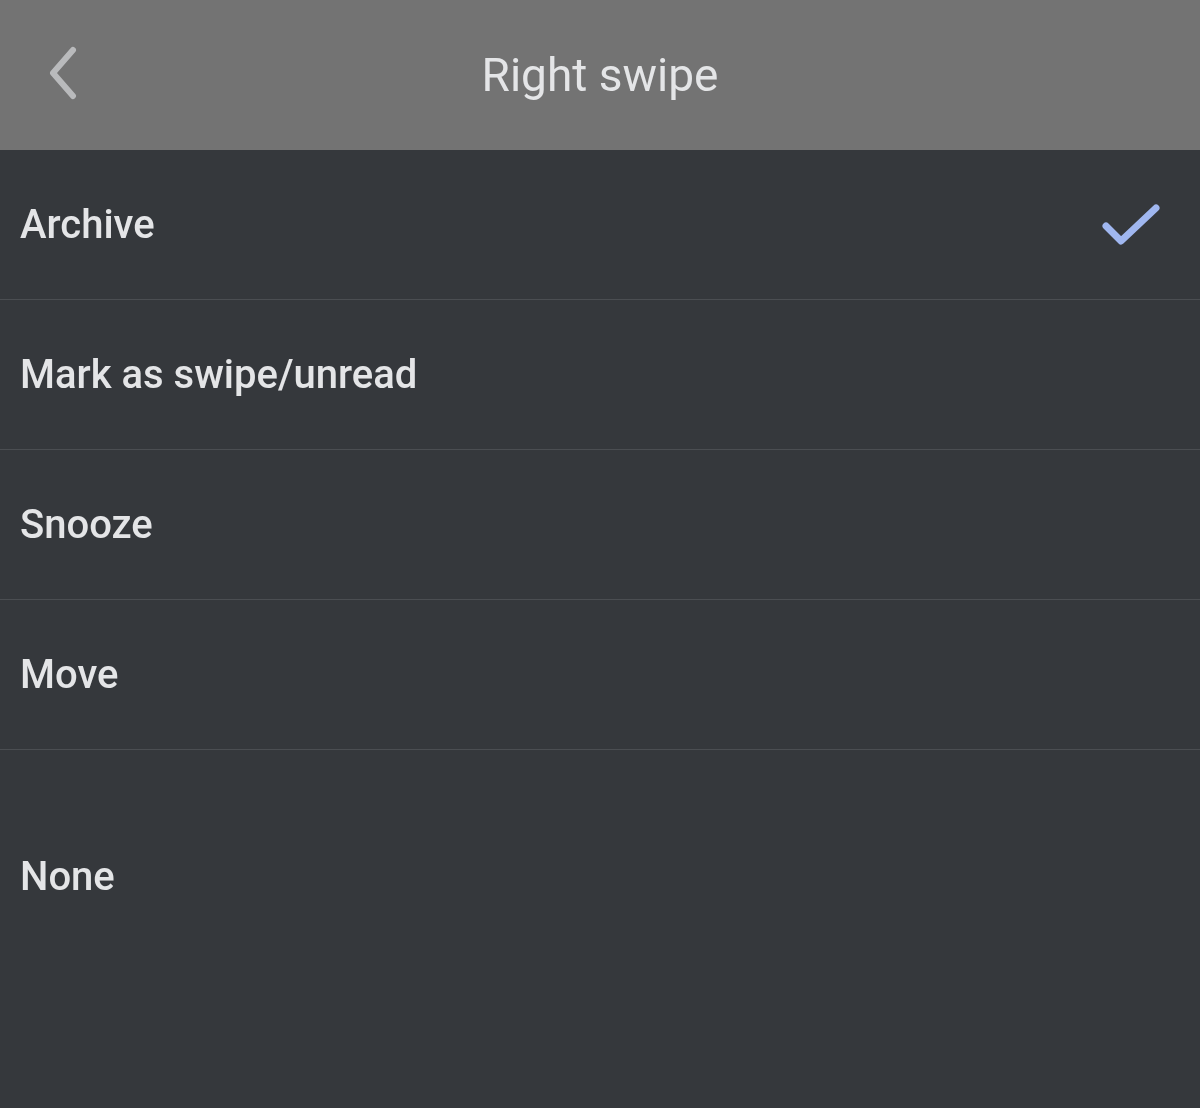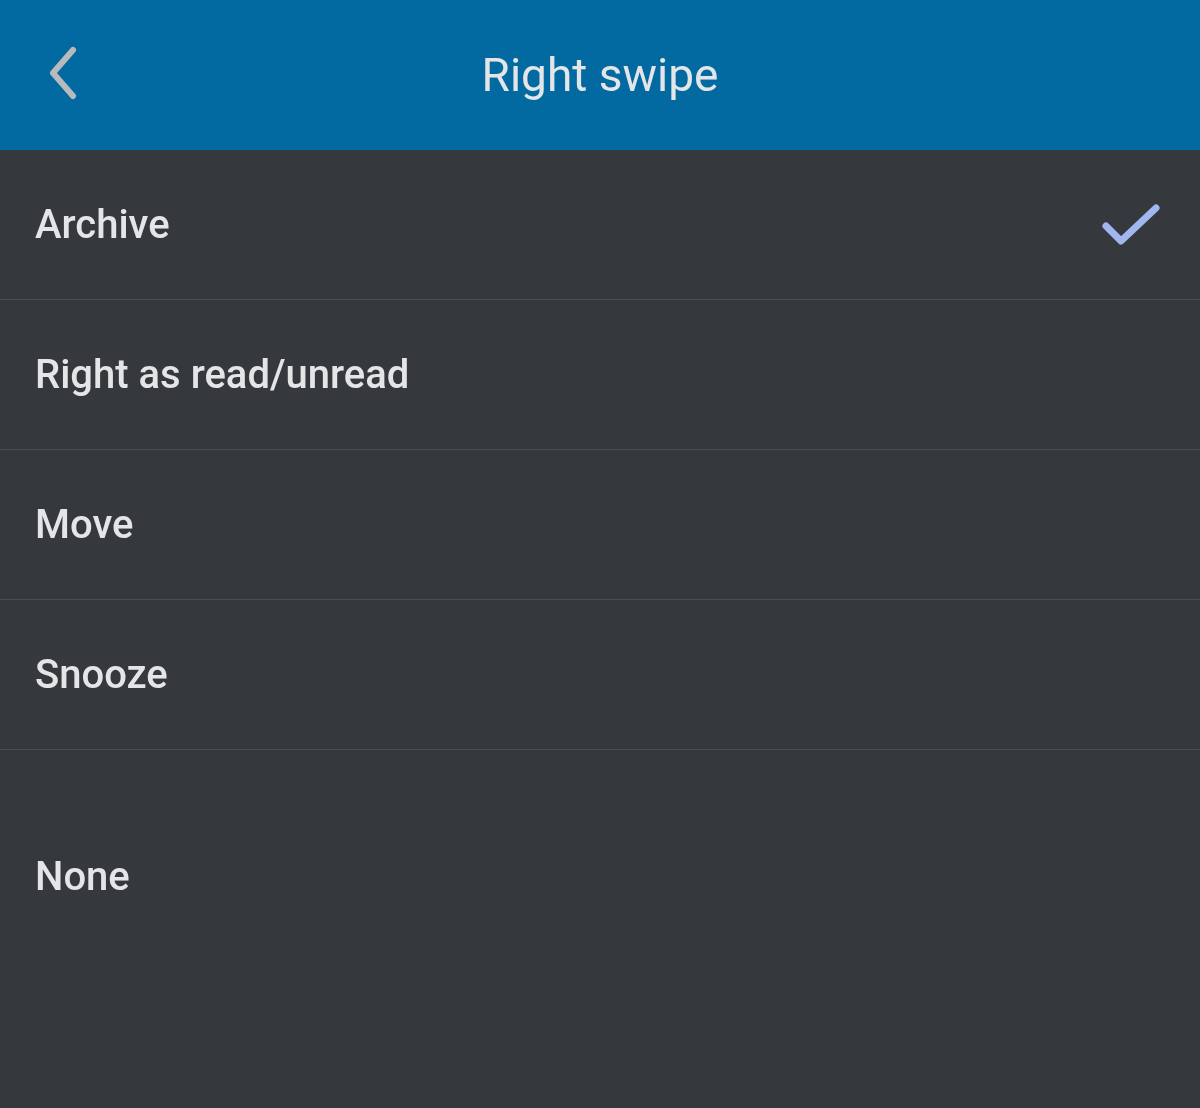--- a/index.html
+++ b/index.html
@@ -9,21 +9,21 @@
     }
     body {
       width: 1200px;
       height: 1108px;
       background: #35383c;
       font-family: -apple-system, BlinkMacSystemFont, "Segoe UI", Roboto, Helvetica, Arial, sans-serif;
       overflow: hidden;
     }
     .header {
       height: 150px;
-      background: #0369a1;
+      background: #737373;
       display: flex;
       align-items: center;
       position: relative;
     }
     .back-button {
       position: absolute;
       left: 38px;
       top: 50%;
       transform: translateY(-50%);
       width: 50px;
@@ -58,21 +58,20 @@
       cursor: pointer;
     }
     .list-row:last-child {
       border-bottom: none;
       align-items: flex-end;
     }
     .list-label {
       color: #e4e5e7;
       font-size: 40px;
       font-weight: 500;
-      margin-left: 15px;
     }
     .check-icon {
       width: 58px;
       height: 46px;
       display: flex;
       align-items: center;
       justify-content: center;
     }
     .check-icon svg {
       width: 58px;
@@ -102,39 +101,39 @@
     <span class="list-label">Archive</span>
     <span class="check-icon">
       <svg viewBox="0 0 58 46" fill="none" stroke="#a0b7f0" stroke-width="7" stroke-linecap="round" stroke-linejoin="round">
         <polyline points="4,24 19,39 54,6"></polyline>
       </svg>
     </span>
   </div>
 
 
   <div class="list-row">
-    <span class="list-label">Right as read/unread</span>
+    <span class="list-label">Mark as swipe/unread</span>
+    <span class="check-icon hidden">
+      <svg viewBox="0 0 58 46" fill="none" stroke="#a0b7f0" stroke-width="7" stroke-linecap="round" stroke-linejoin="round">
+        <polyline points="4,24 19,39 54,6"></polyline>
+      </svg>
+    </span>
+  </div>
+
+  <div class="list-row">
+    <span class="list-label">Snooze</span>
     <span class="check-icon hidden">
       <svg viewBox="0 0 58 46" fill="none" stroke="#a0b7f0" stroke-width="7" stroke-linecap="round" stroke-linejoin="round">
         <polyline points="4,24 19,39 54,6"></polyline>
       </svg>
     </span>
   </div>
 
   <div class="list-row">
     <span class="list-label">Move</span>
-    <span class="check-icon hidden">
-      <svg viewBox="0 0 58 46" fill="none" stroke="#a0b7f0" stroke-width="7" stroke-linecap="round" stroke-linejoin="round">
-        <polyline points="4,24 19,39 54,6"></polyline>
-      </svg>
-    </span>
-  </div>
-
-  <div class="list-row">
-    <span class="list-label">Snooze</span>
     <span class="check-icon hidden">
       <svg viewBox="0 0 58 46" fill="none" stroke="#a0b7f0" stroke-width="7" stroke-linecap="round" stroke-linejoin="round">
         <polyline points="4,24 19,39 54,6"></polyline>
       </svg>
     </span>
   </div>
 
   <div class="list-row">
     <span class="list-label">None</span>
     <span class="check-icon hidden">

